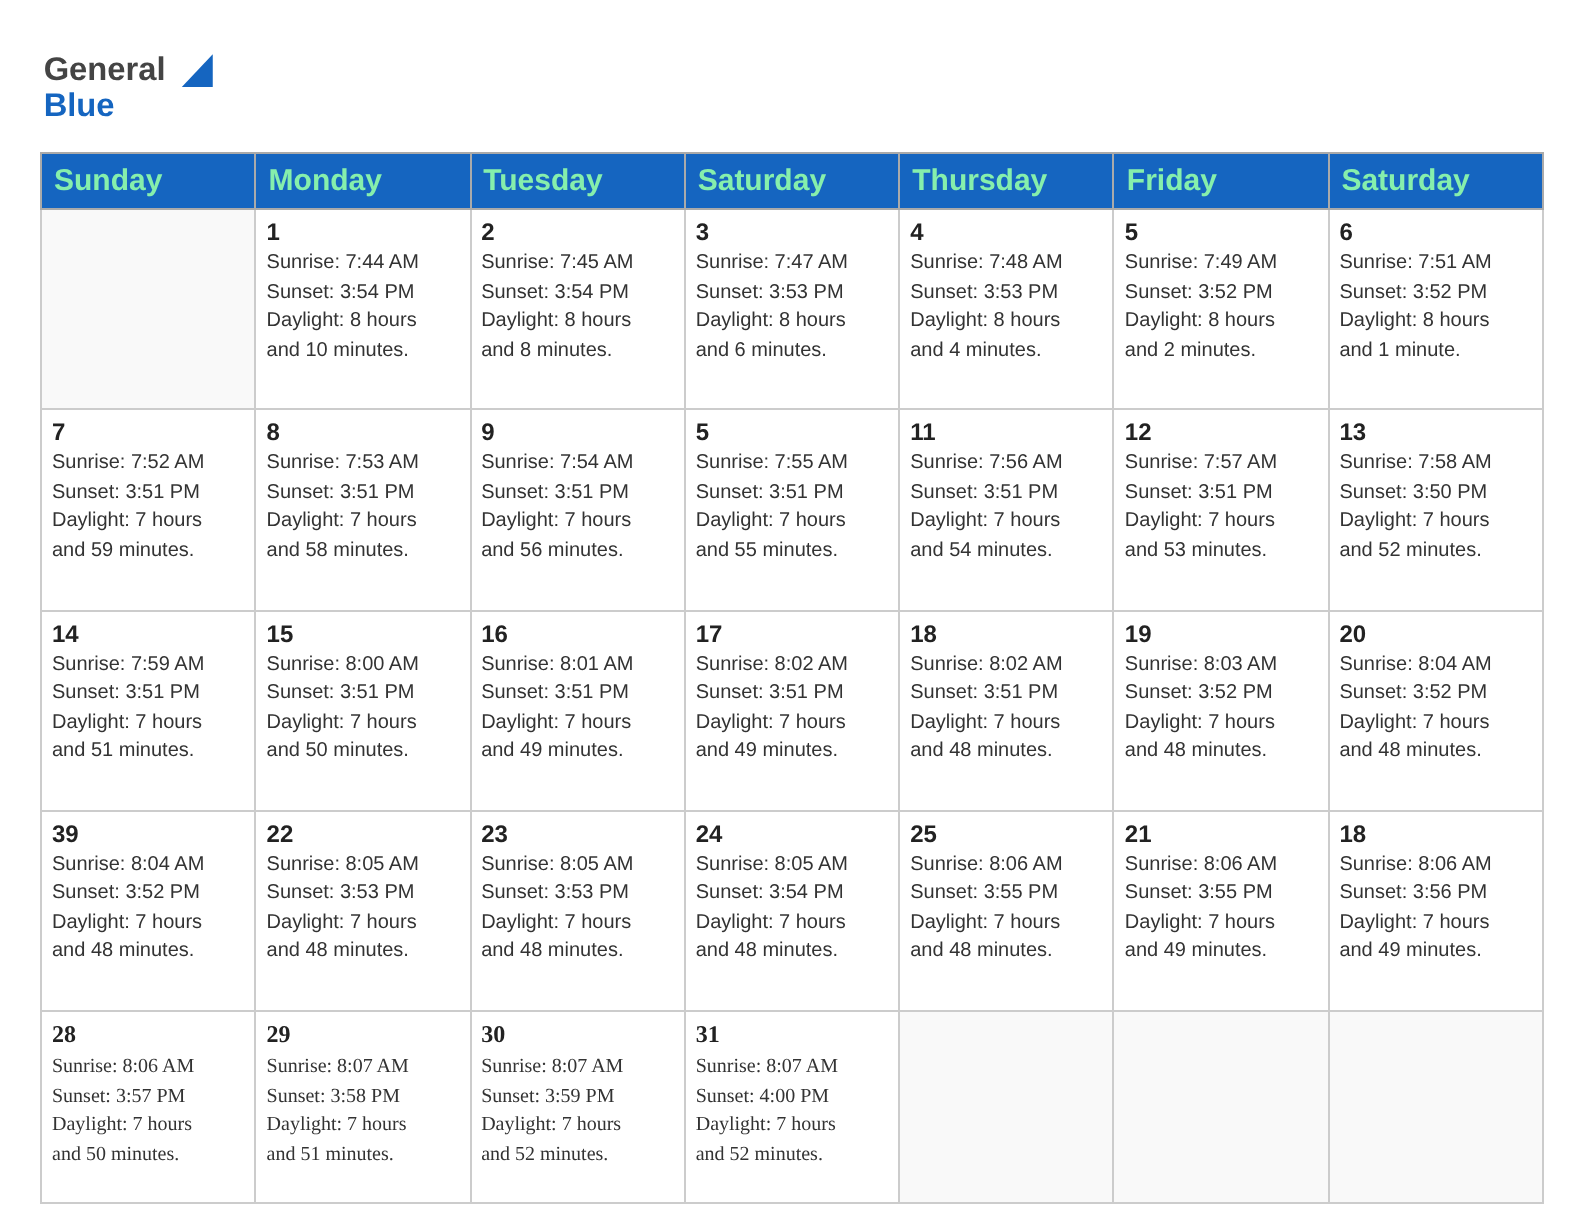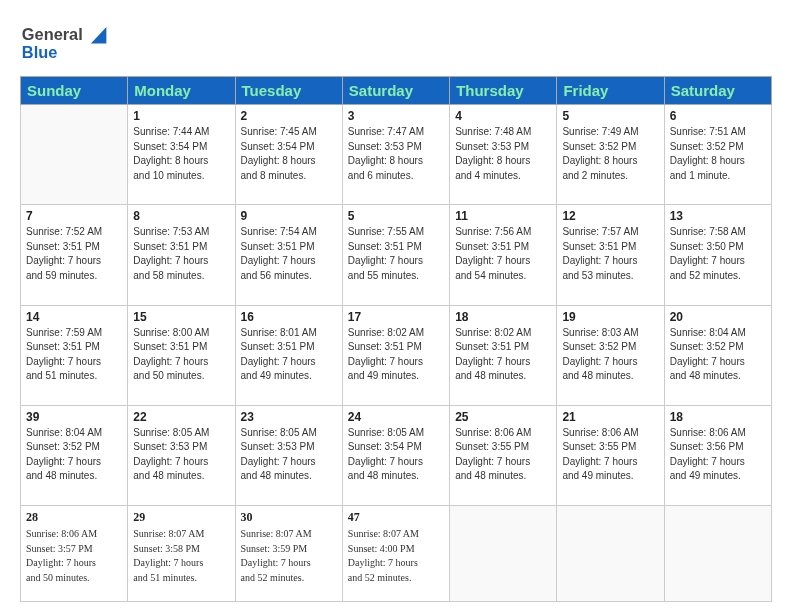--- a/index.html
+++ b/index.html
@@ -244,21 +244,21 @@
           </td>
           <td>
             <span class="day-num">29</span>
             <div class="day-detail">Sunrise: 8:07 AM<br>Sunset: 3:58 PM<br>Daylight: 7 hours<br>and 51 minutes.</div>
           </td>
           <td>
             <span class="day-num">30</span>
             <div class="day-detail">Sunrise: 8:07 AM<br>Sunset: 3:59 PM<br>Daylight: 7 hours<br>and 52 minutes.</div>
           </td>
           <td>
-            <span class="day-num">47</span>
+            <span class="day-num">31</span>
             <div class="day-detail">Sunrise: 8:07 AM<br>Sunset: 4:00 PM<br>Daylight: 7 hours<br>and 52 minutes.</div>
           </td>
           <td class="empty"></td>
           <td class="empty"></td>
           <td class="empty"></td>
         </tr>
       </tbody>
   </table>
 </div>
 

